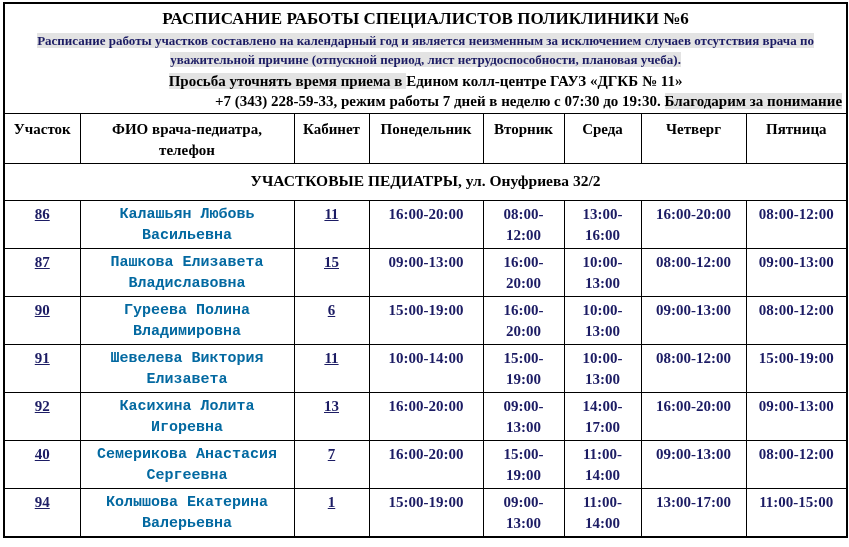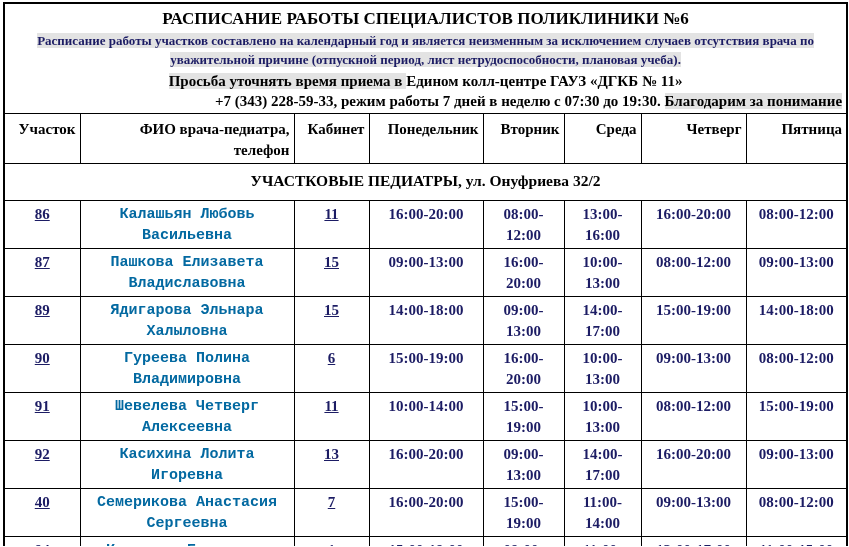--- a/index.html
+++ b/index.html
@@ -23,21 +23,21 @@
   }
   
   td.headcell { padding:4px 4px 2px 4px; }
   .title   { font-size:17px; line-height:22px; color:#000000; }
   .note    { font-size:13px; line-height:19px; color:#1c1c64; margin-top:1px; }
   .callrow { font-size:15px; line-height:20px; color:#000000; margin-top:2px; }
   .phonerow{ font-size:15px; line-height:20px; color:#000000;text-align:right; }
   .hl      { background:#e3e3e3; }
   
   tr.cols { height:45px; }
-  tr.cols th { padding-top:5px; white-space:pre-line; background:#ffffff;text-align:right; }
+  tr.cols th { padding-top:5px; white-space:pre-line; background:#ffffff; }
   
   tr.section { height:37px; }
   tr.section td { font-size:15.5px; padding-top:6px; }
   
   tr.datarow { height:45px; }
   tr.datarow td { padding-top:3px; }
   td.num  { color:#1c1c64;text-decoration:underline; }
   td.fio  { padding-left:10px; padding-right:10px; color:#0369a1;font-family:Liberation Mono, monospace; }
   td.time { color:#1c1c64; }
   td.narrow { padding-left:6px; padding-right:6px; }
@@ -96,45 +96,35 @@
     <td class="num">87</td>
     <td class="fio">Пашкова Елизавета Владиславовна</td>
     <td class="num">15</td>
     <td class="time">09:00-13:00</td>
     <td class="time narrow">16:00-20:00</td>
     <td class="time narrow">10:00-13:00</td>
     <td class="time">08:00-12:00</td>
     <td class="time">09:00-13:00</td>
   </tr>
 
-  <tr class="datarow">
-    <td class="num">89</td>
-    <td class="fio">Ядигарова Эльнара Халыловна</td>
-    <td class="num">15</td>
-    <td class="time">14:00-18:00</td>
-    <td class="time narrow">09:00-13:00</td>
-    <td class="time narrow">14:00-17:00</td>
-    <td class="time">15:00-19:00</td>
-    <td class="time">14:00-18:00</td>
-  </tr>
 
   <tr class="datarow">
     <td class="num">90</td>
     <td class="fio">Гуреева Полина Владимировна</td>
     <td class="num">6</td>
     <td class="time">15:00-19:00</td>
     <td class="time narrow">16:00-20:00</td>
     <td class="time narrow">10:00-13:00</td>
     <td class="time">09:00-13:00</td>
     <td class="time">08:00-12:00</td>
   </tr>
 
   <tr class="datarow">
     <td class="num">91</td>
-    <td class="fio">Шевелева Четверг Алексеевна</td>
+    <td class="fio">Шевелева Виктория Елизавета</td>
     <td class="num">11</td>
     <td class="time">10:00-14:00</td>
     <td class="time narrow">15:00-19:00</td>
     <td class="time narrow">10:00-13:00</td>
     <td class="time">08:00-12:00</td>
     <td class="time">15:00-19:00</td>
   </tr>
 
   <tr class="datarow">
     <td class="num">92</td>

